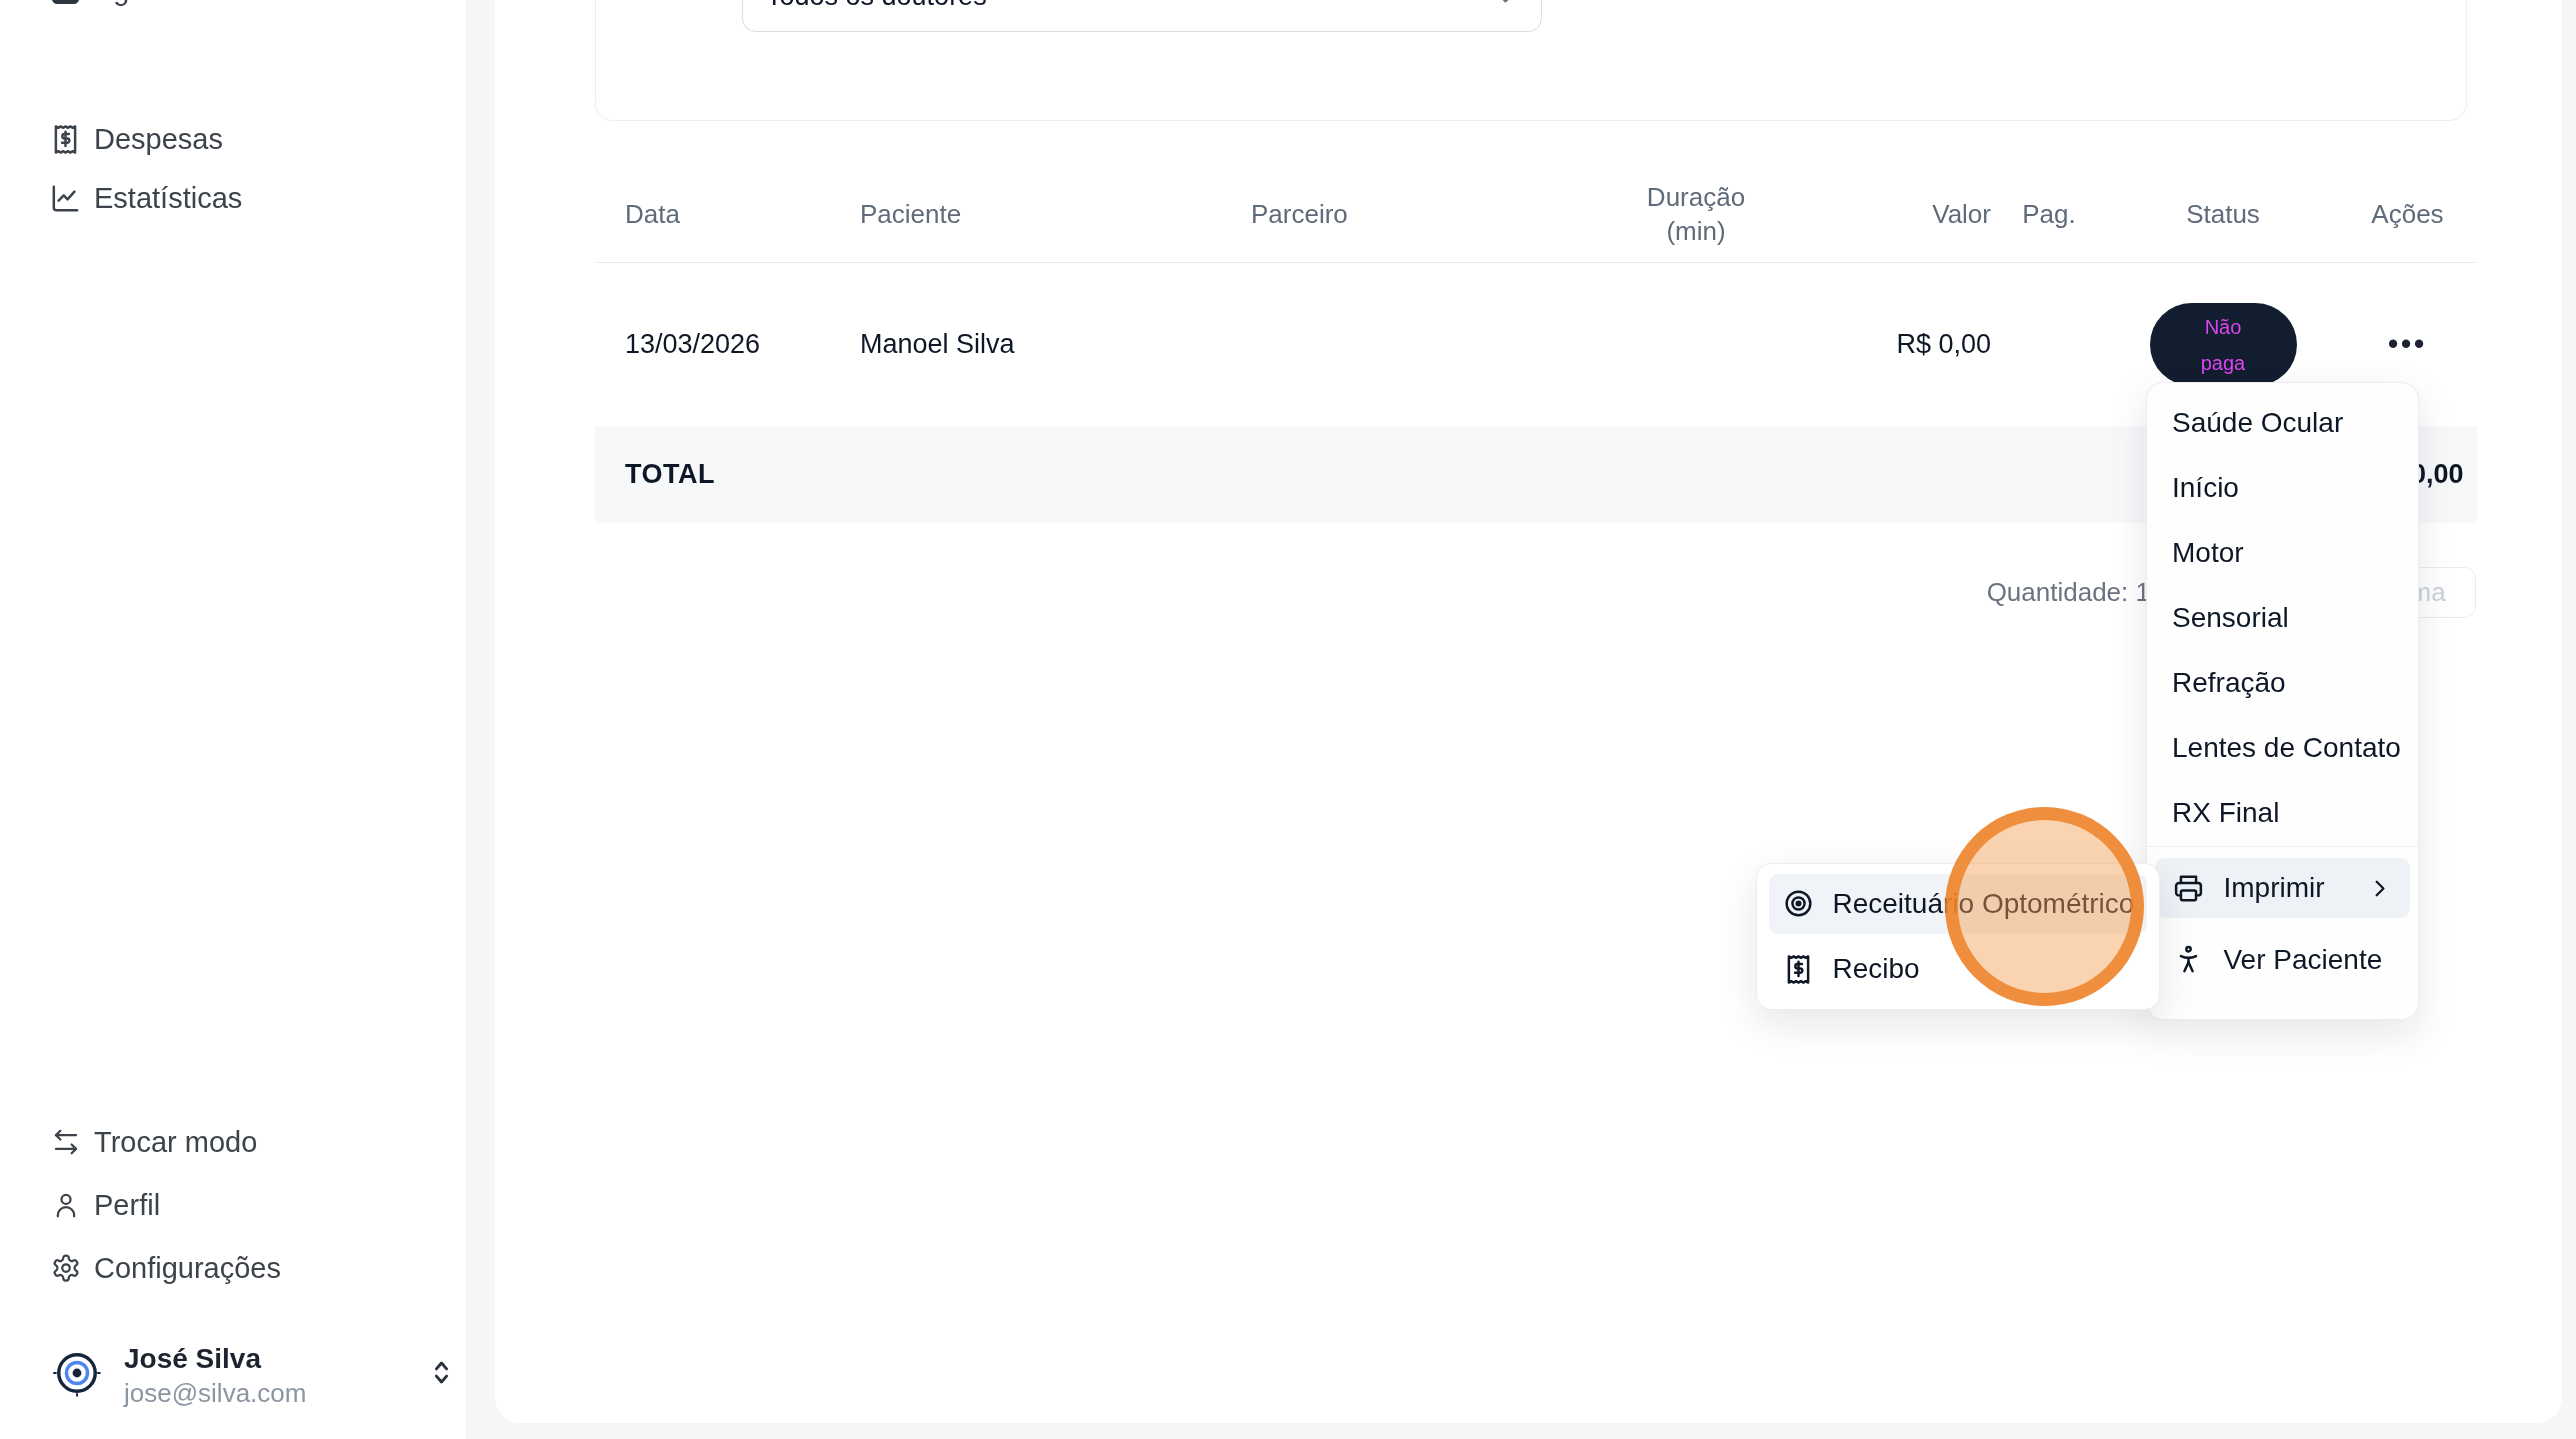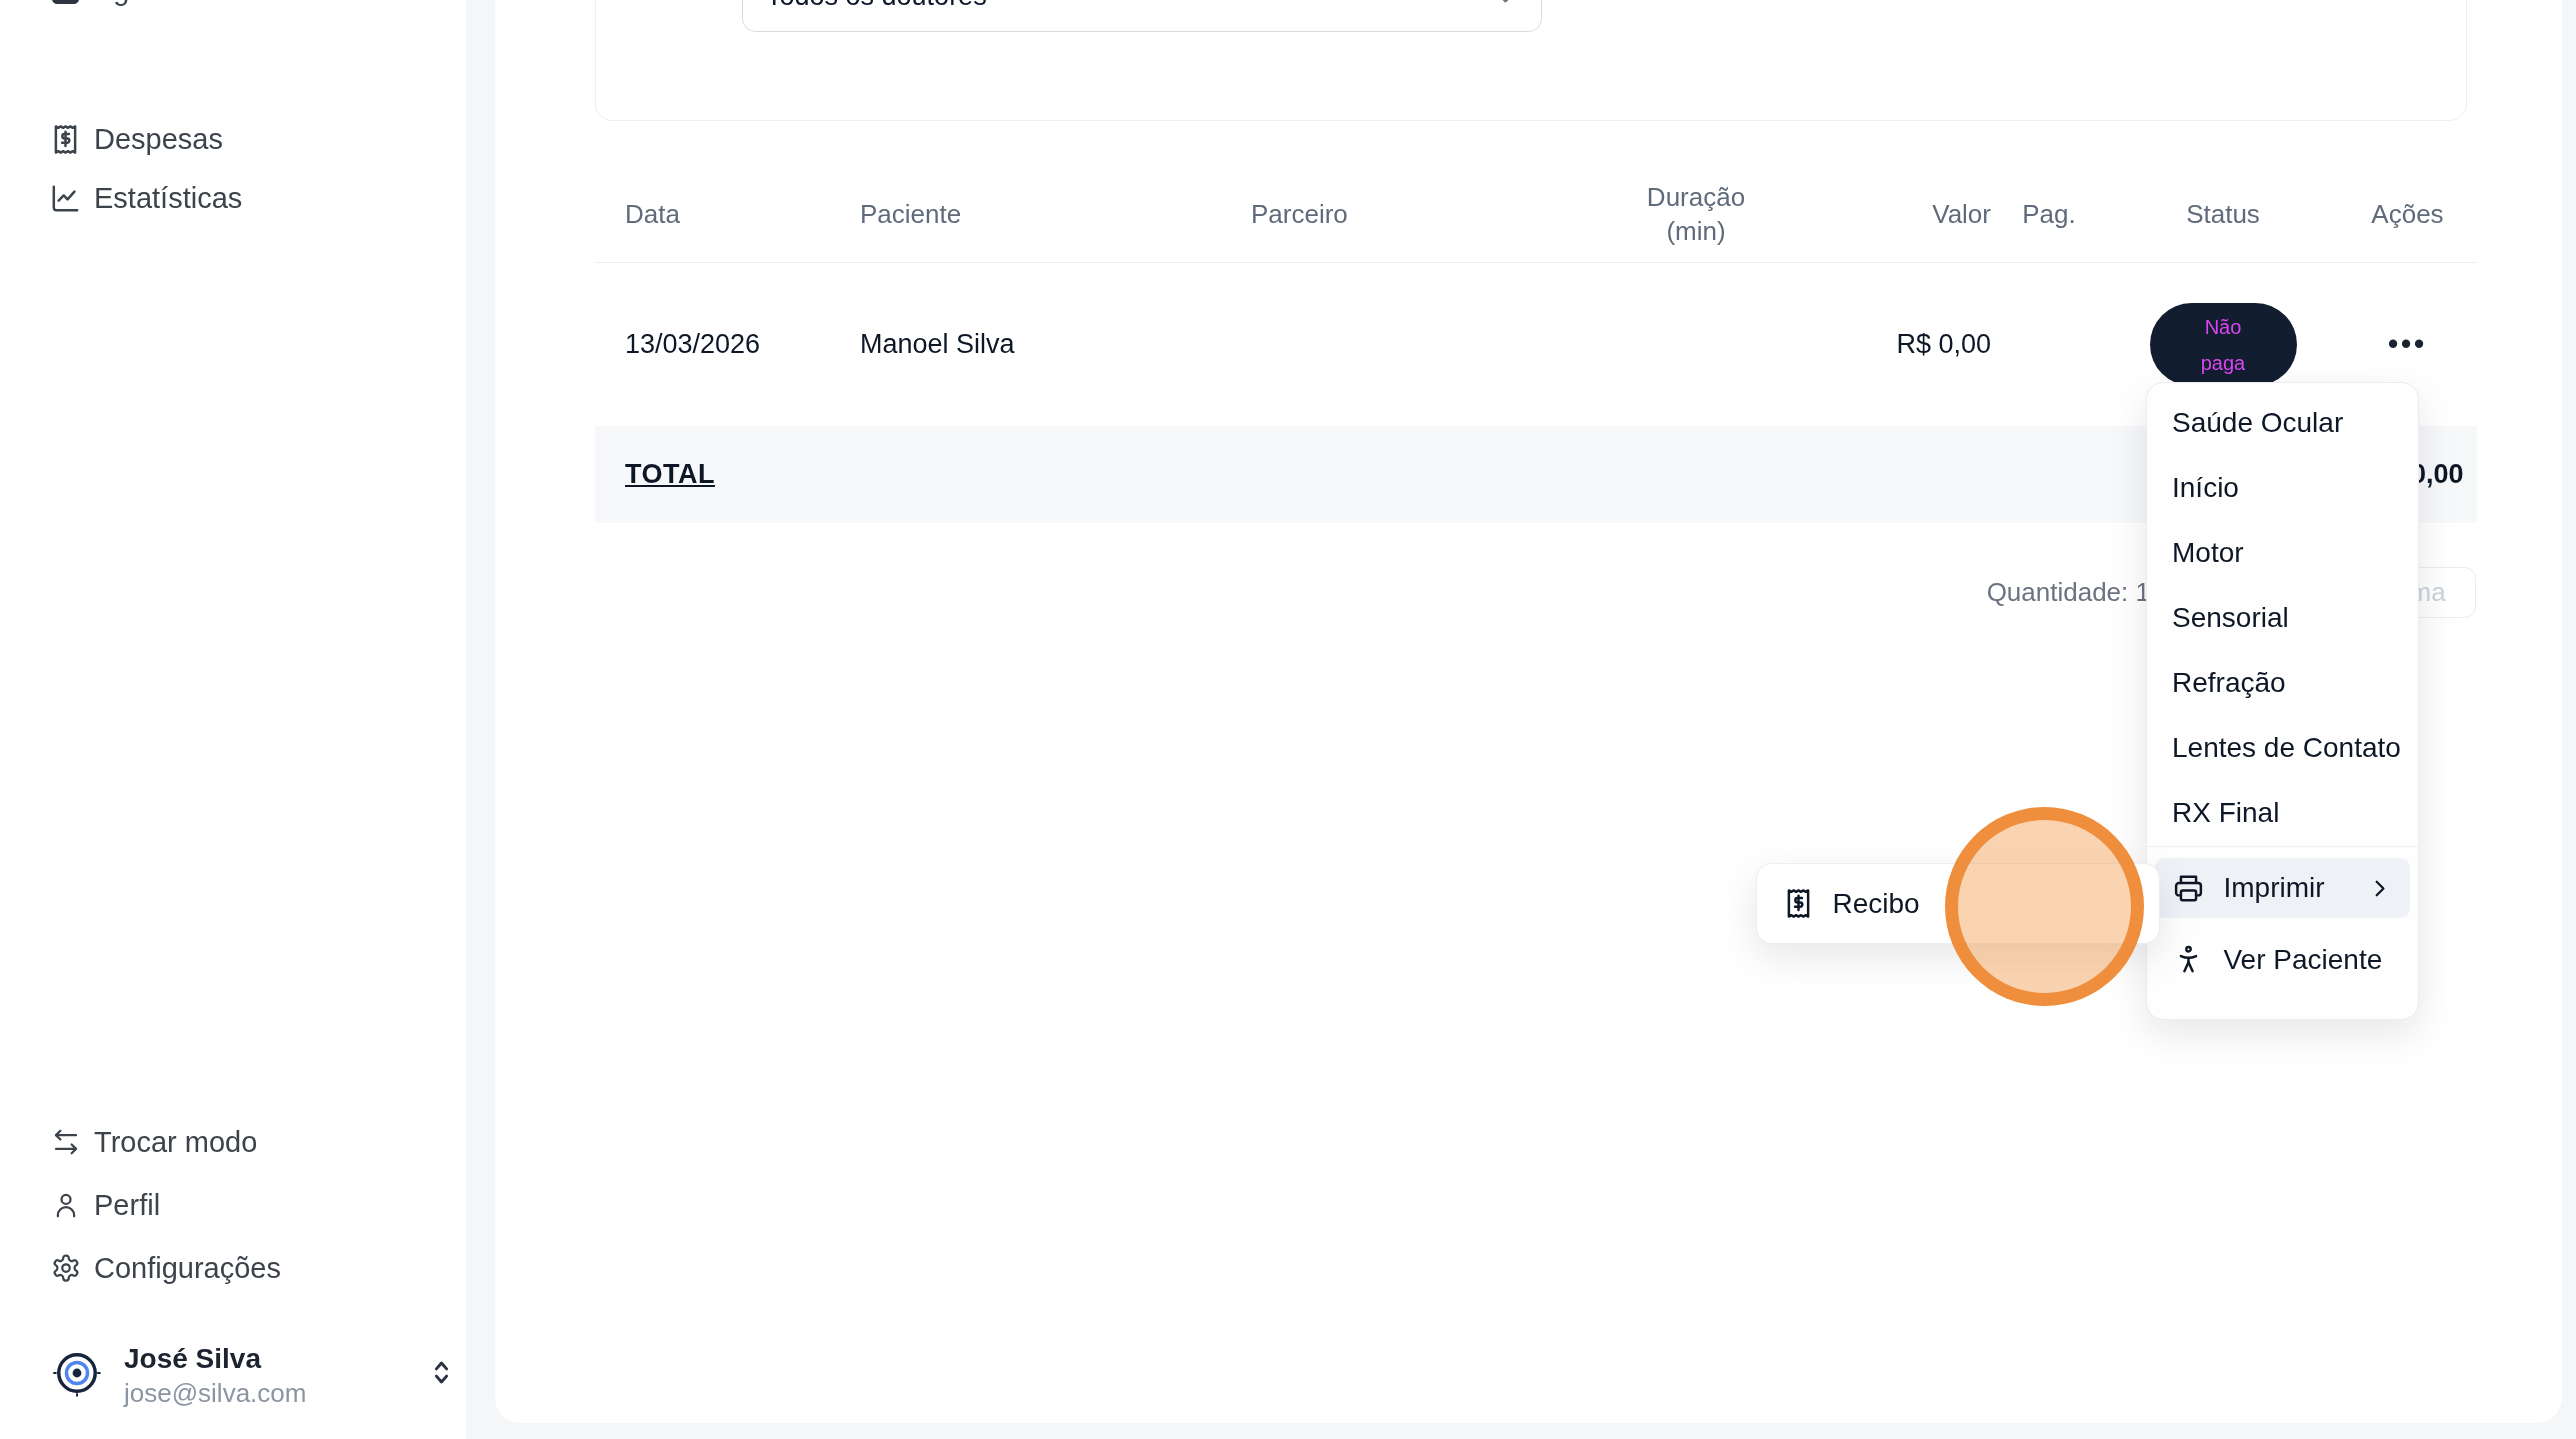--- a/index.html
+++ b/index.html
@@ -38,21 +38,21 @@
   .thead{ height:98px; border-bottom:1.9px solid #e9ebee; color:#5f6b7a; font-size:26px; }
   .thead .c{ line-height:34px; }
   .tbody{ height:164px; border-bottom:1.9px solid #e9ebee; font-size:27px; color:#0e1726; }
   .c{ padding-left:30px; }
   .c.center{ text-align:center; padding-left:0; }
   .c.right{ text-align:right; padding-left:0; }
   .c.pre{ white-space:pre-line; }
   .badge{ display:flex; align-items:center; justify-content:center; text-align:center; width:147px; height:83px; margin:0 auto; padding:0 35px; border-radius:43px; color:#d946ef; font-size:20px; line-height:36px; font-weight:500; }
   .dots{ text-align:center; padding-left:0; font-size:29px; letter-spacing:2.9px; font-weight:bold; color:#1b2430; cursor:pointer; }
   .total-row{ position:absolute; left:100px; top:426px; width:1882px; height:97px; background:#f6f8fa; display:flex; align-items:center; justify-content:space-between; font-size:27px; font-weight:600; color:#0e1726; }
-  .total-row .tl{ padding-left:30px; letter-spacing:0.5px;text-decoration:underline; }
+  .total-row .tl{ padding-left:30px; letter-spacing:0.5px; }
   .total-row .tv{ padding-right:13.5px; }
 
   .qty{ position:absolute; top:577px; right:412px; font-size:26px; color:#6b7280; }
   .next-btn{ position:absolute; left:1825px; top:567px; width:156px; height:51px; border:1.9px solid #e9ecef; border-radius:11.6px; background:#fff; color:#c9d2da; font-size:26px; display:flex; align-items:center; justify-content:center; cursor:pointer; }
 
   
   .menu{ position:absolute; left:2146px; top:382px; width:273px; background:#fefefe; border:1.5px solid #ececee; border-radius:17.4px; box-shadow:0 13.5px 39px rgba(15,23,42,.10); padding:7.7px 0 29px 0; z-index:40; }
   .menu .mi{ height:65px; display:flex; align-items:center; padding-left:25px; font-size:28px; color:#0e1726; cursor:pointer; white-space:nowrap; }
   .menu .divider{ height:0; border-top:1.5px solid #eef0f2; margin:0; }
   .menu .mrow{ display:flex; align-items:center; height:60px; margin:11.6px 7.7px 0 7.7px; border-radius:9.7px; cursor:pointer; }
@@ -246,20 +246,30 @@
             <path d="m9 20.5 3-6.5 3 6.5"></path>
             <path d="M6.5 9.5c3.5 1.6 7.5 1.6 11 0"></path>
             <path d="M12 11v3"></path>
           </svg>
       </span>
       <span class="mlbl">Ver Paciente</span>
     </div>
   </div>
 
   <div class="submenu">
+    <div class="srow hover">
+      <span class="sicon">
+        <svg viewBox="0 0 24 24">
+            <circle cx="12" cy="12" r="8.6"></circle>
+            <circle cx="12" cy="12" r="4.4"></circle>
+            <circle cx="12" cy="12" r="1.3" fill="#0e1726"></circle>
+          </svg>
+      </span>
+      <span class="slbl">Receituário Optométrico</span>
+    </div>
     <div class="srow">
       <span class="sicon">
         <svg viewBox="0 0 24 24">
             <path d="M5 2.5v19l1.75-1 1.75 1 1.75-1 1.75 1 1.75-1 1.75 1 1.75-1 1.75 1v-19l-1.75 1-1.75-1-1.75 1-1.75-1-1.75 1-1.75-1-1.75 1Z"></path>
             <path d="M14.5 8h-3.2a1.6 1.6 0 0 0 0 3.2h1.9a1.6 1.6 0 0 1 0 3.2H9.5"></path>
             <path d="M12 6.3v10.4"></path>
           </svg>
       </span>
       <span class="slbl">Recibo</span>
     </div>

